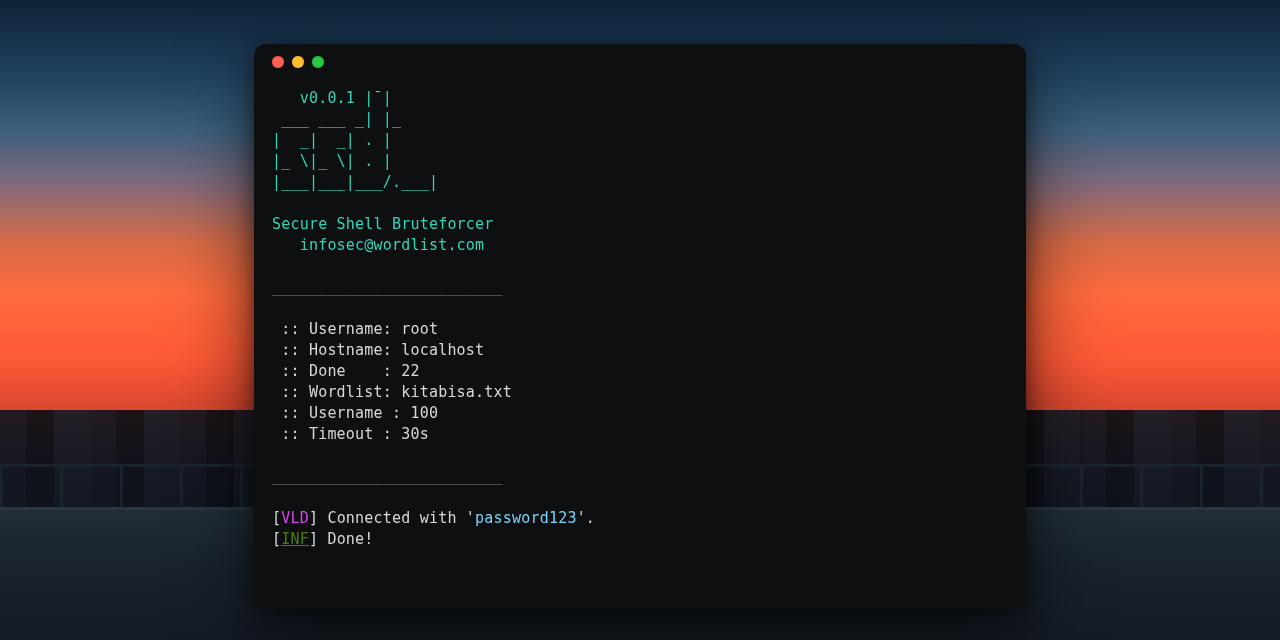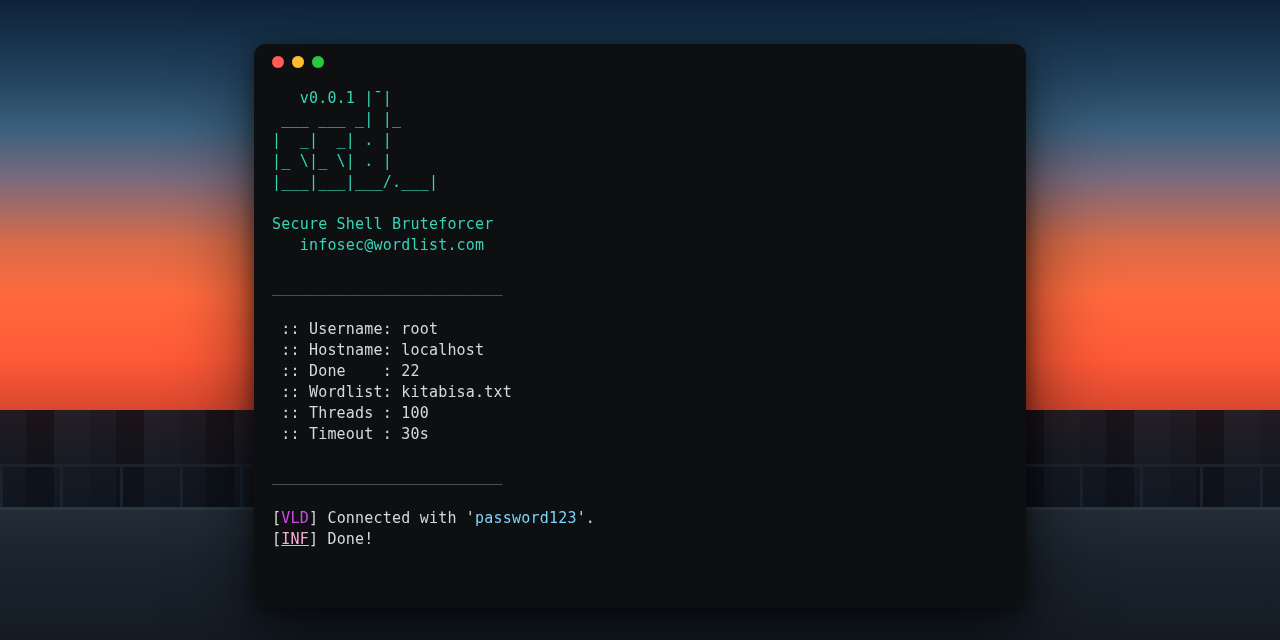--- a/index.html
+++ b/index.html
@@ -81,21 +81,21 @@
     padding: 8px 18px 18px 18px;
     color: #d6d9dc;
     font-size: 15px;
     line-height: 21px;
     white-space: pre;
     letter-spacing: .2px;
   }
   .teal   { color:#35d4b7;text-align:right; }
   .dim    { color:#6b737c; }
   .green  { color:#d946ef; }
-  .blue   { color:#f9a8d4;text-decoration:underline; }
+  .blue   { color:#4d7c0f;text-decoration:underline; }
   .magenta{ color:#7dd3fc; }
 </style>
 </head>
 <body>
 
 <div class="desktop">
   <div class="city"></div>
   <div class="lights"></div>
   <div class="rail"></div>
   <div class="roof"></div>
@@ -114,21 +114,21 @@
 
 <span class="teal">Secure Shell Bruteforcer</span>
 <span class="teal">   infosec@wordlist.com</span>
 
 <span class="dim">_________________________</span>
 
 <span><span> :: Username: </span><span>root</span></span>
 <span><span> :: Hostname: </span><span>localhost</span></span>
 <span><span> :: Done    : </span><span>22</span></span>
 <span><span> :: Wordlist: </span><span>kitabisa.txt</span></span>
-<span><span> :: Threads : </span><span>100</span></span>
+<span><span> :: Username : </span><span>100</span></span>
 <span><span> :: Timeout : </span><span>30s</span></span>
 
 <span class="dim">_________________________</span>
 
 <span><span>[</span><span class="green">VLD</span><span>] Connected with '</span><span class="magenta">password123</span><span>'.</span></span>
 <span><span>[</span><span class="blue">INF</span><span>] Done!</span></span></div>
   </div>
 </div>
 
 </body></html>

